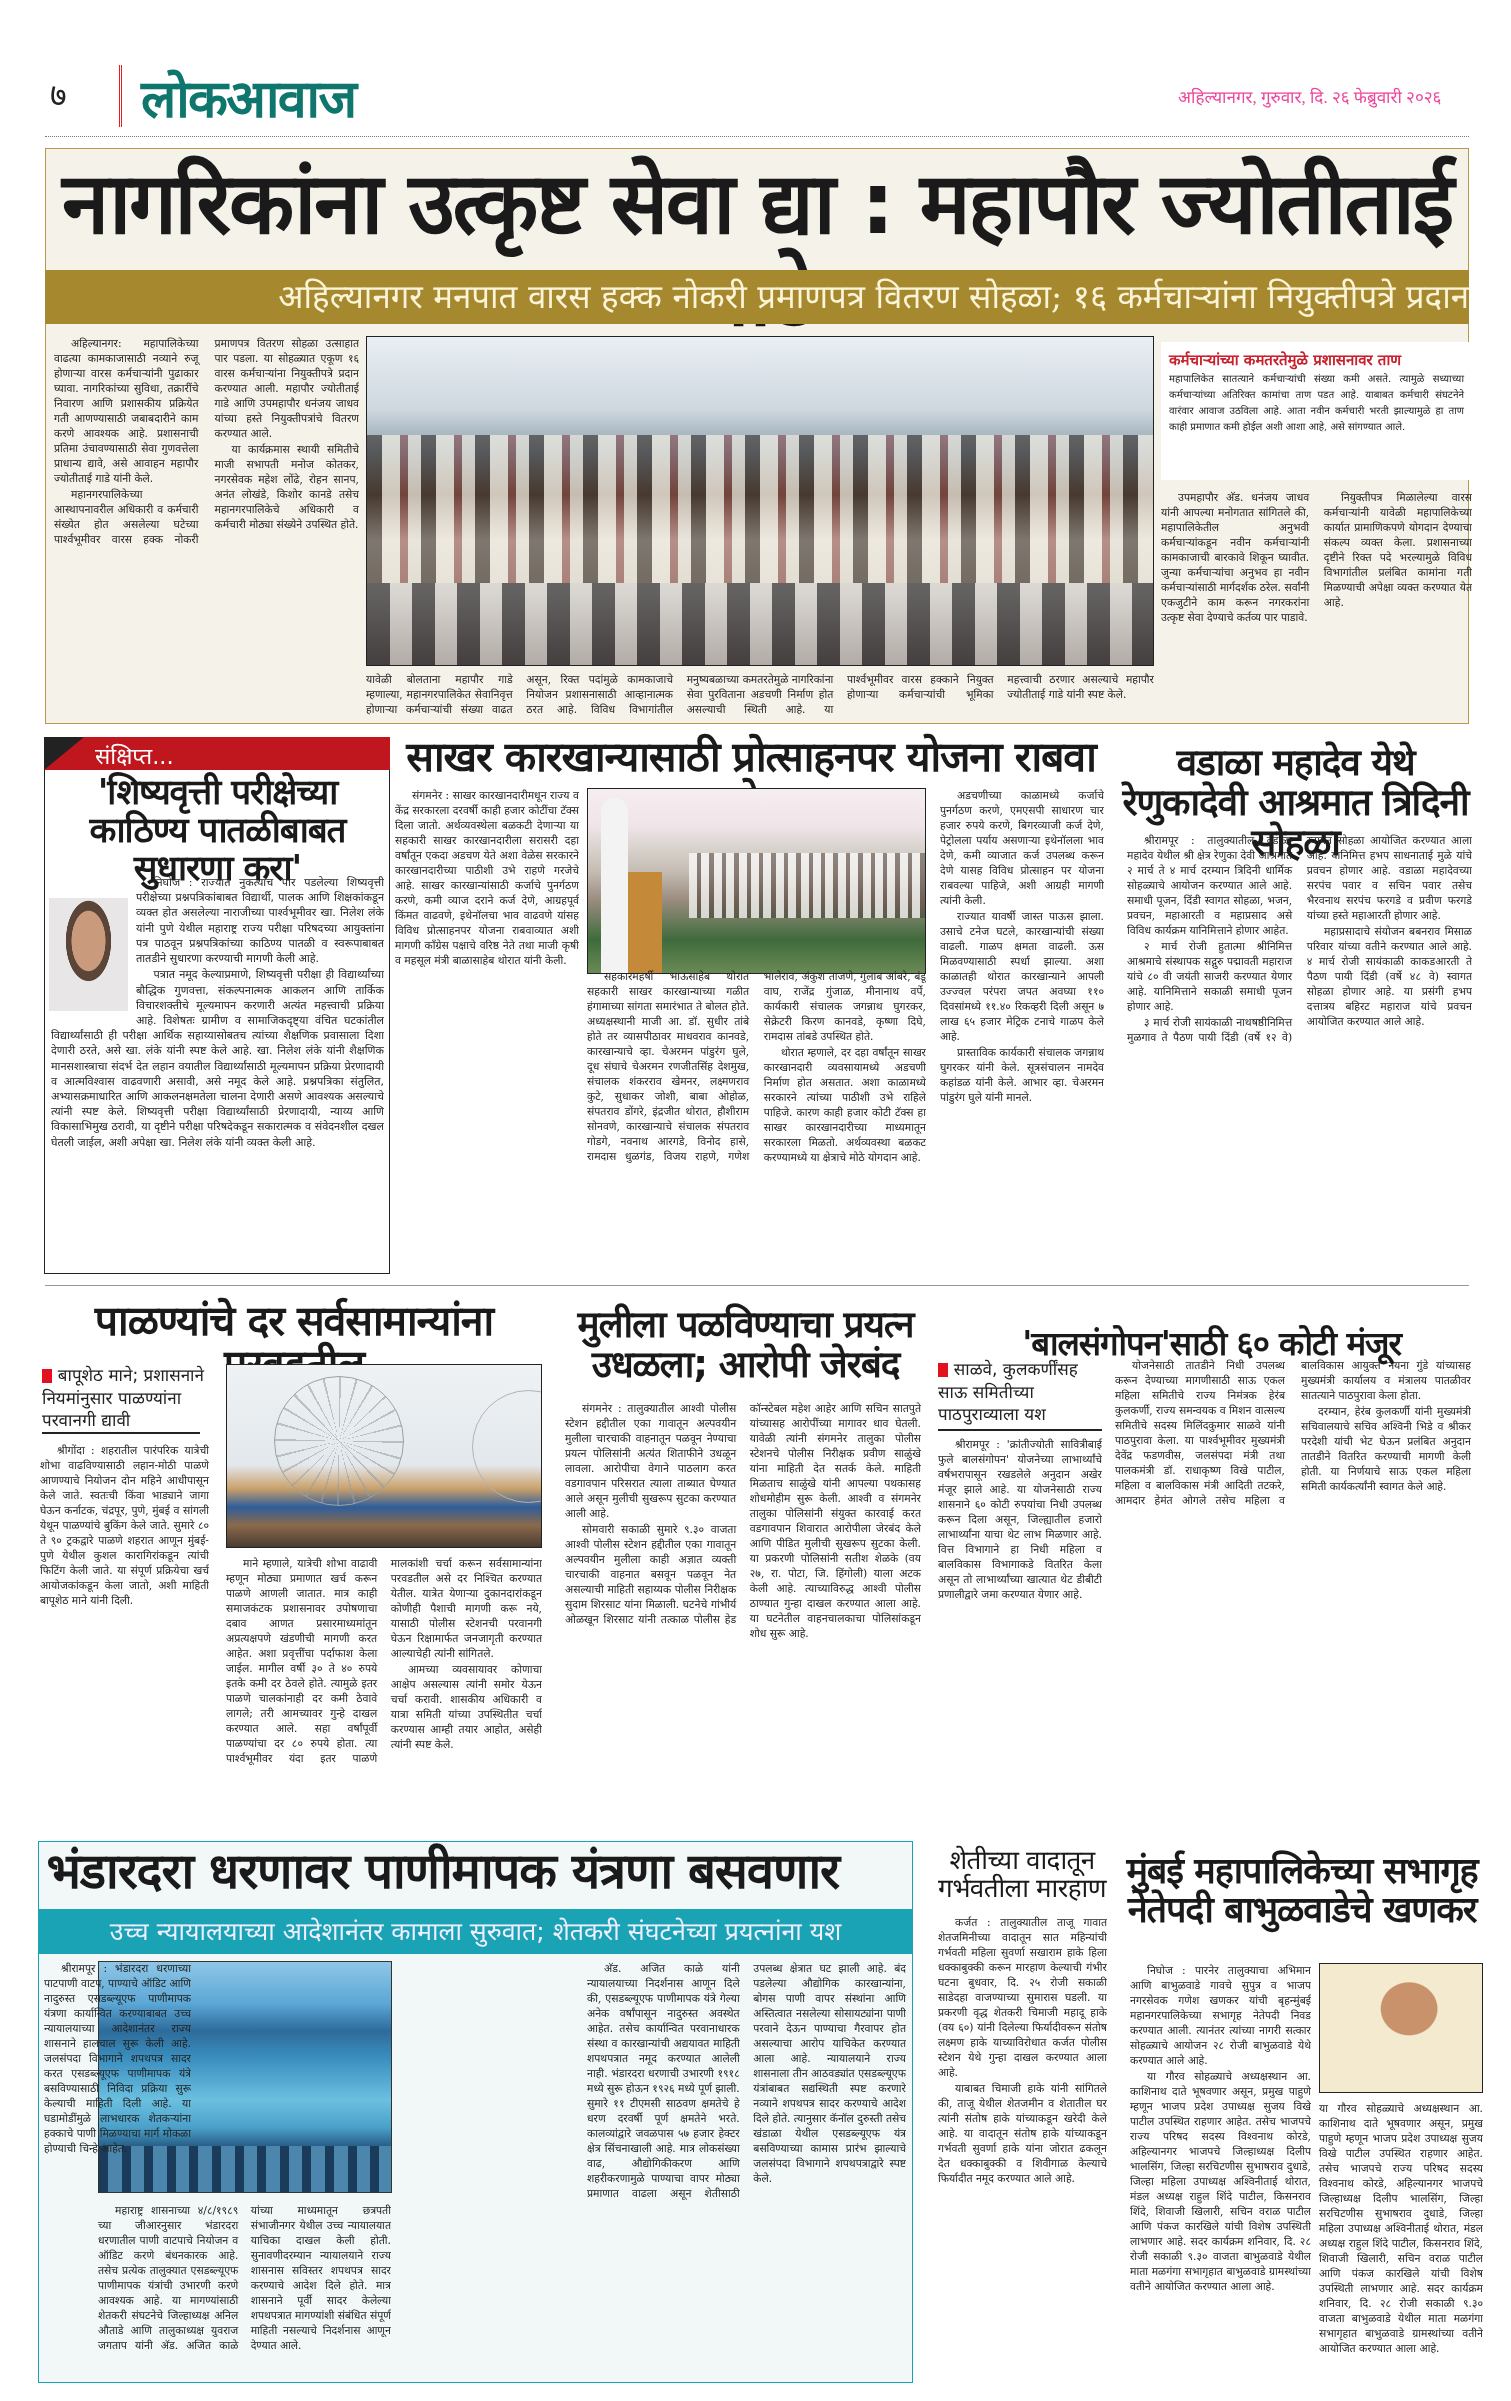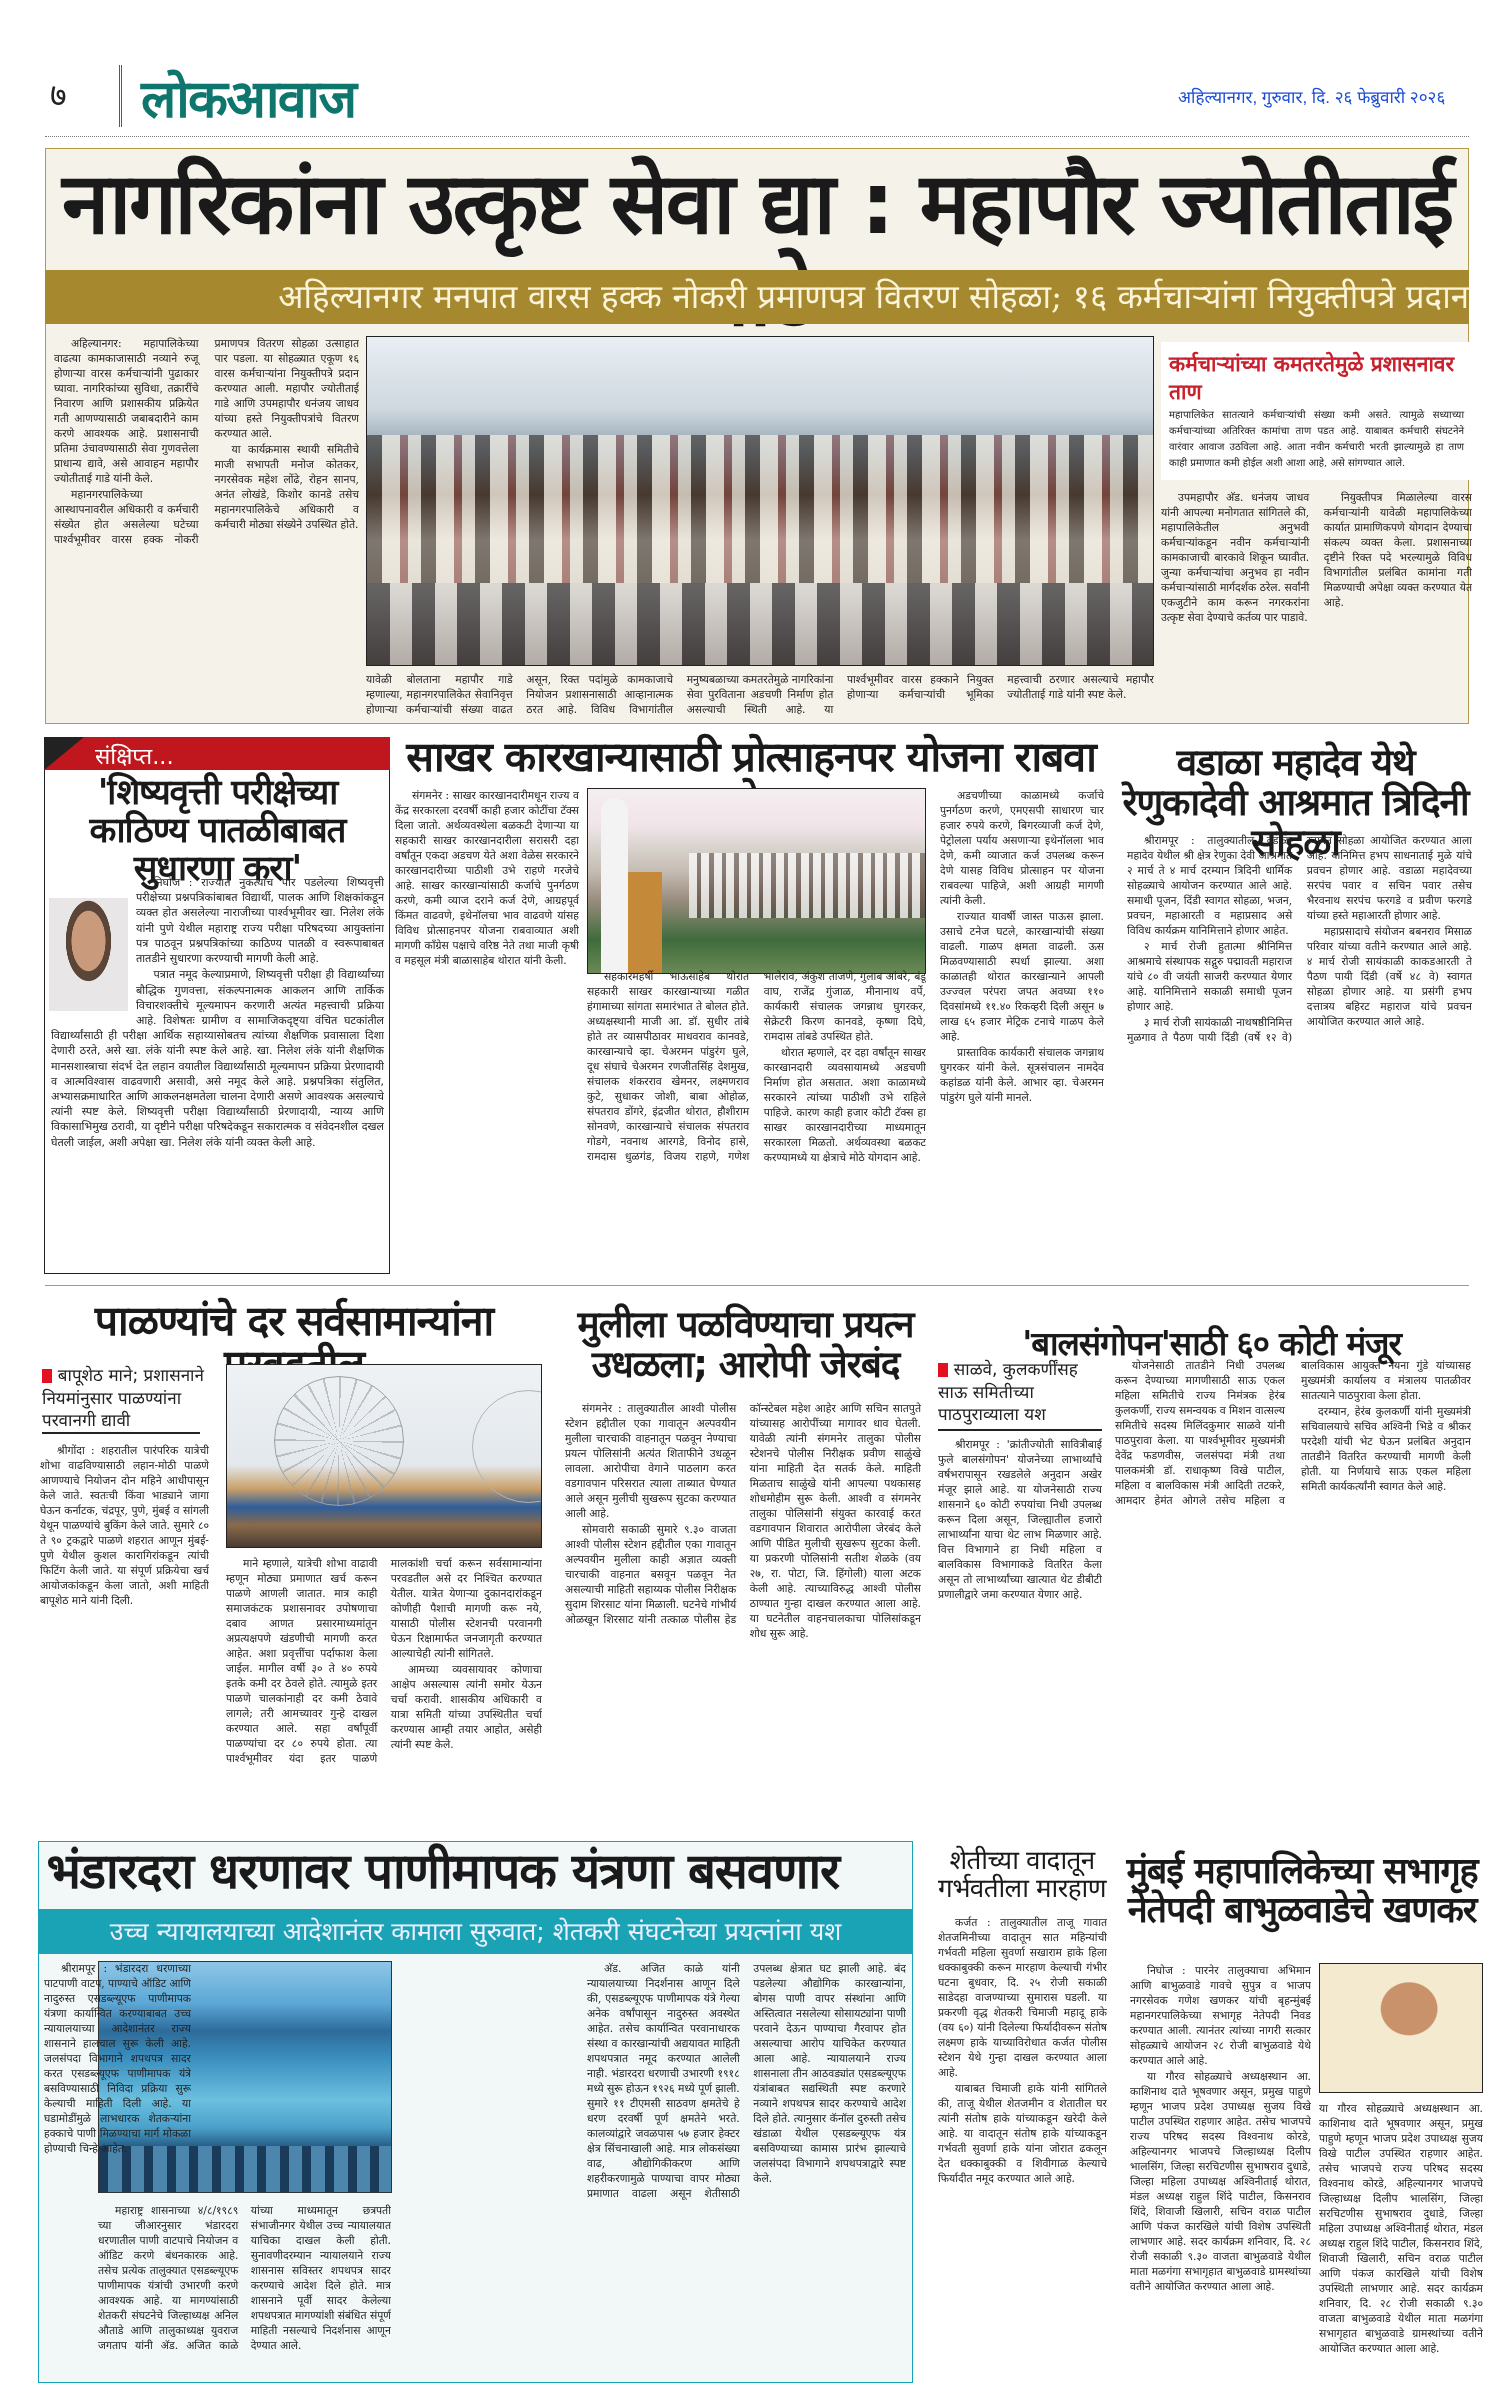--- a/index.html
+++ b/index.html
@@ -8,28 +8,28 @@
   .abs{position:absolute}
   .body-text{font-family:"DejaVu Serif","Liberation Serif",serif;font-size:10.7px;line-height:15px;text-align:justify;color:#222}
   .body-text p{text-indent:1.6em;margin-bottom:1.1px}
   .hl{font-family:"DejaVu Sans","Liberation Sans",sans-serif;font-weight:bold;color:#1a1a1a;letter-spacing:-0.6px;line-height:1.08;text-align:center}
   .photo{position:absolute;overflow:hidden;border:1.1px solid #222}
   .rule{position:absolute;background:#222}
   
   #pageno{left:50px;top:72px;font-size:32px;font-family:"DejaVu Serif",serif;color:#222}
   #mast-bar{left:119px;top:65px;width:3.4px;height:62px;border-left:1.1px solid #e31b23;border-right:1.1px solid #e31b23}
   #logo{left:141px;top:61px;font-size:52px;font-weight:bold;color:#0f766e;font-family:"DejaVu Sans",sans-serif;letter-spacing:-1.7px}
-  #dateline{left:1178px;top:85px;font-size:17px;color:#1d4ed8;font-family:Liberation Sans, sans-serif}
+  #dateline{left:1178px;top:85px;font-size:17px;color:#ec4899;font-family:Liberation Serif, serif}
   #top-rule{left:45px;top:136px;width:1424px;height:2.3px;border-top:1.1px dotted #777}
   
   #lead-box{left:45px;top:148px;width:1424px;height:576px;background:#f5f2ea;border:1.7px solid #b49a4a}
   #lead-hl{left:54px;top:158px;width:1406px;font-size:85px;letter-spacing:-2.3px}
   #lead-deck{left:45px;top:270px;width:1424px;height:54px;background:#a6892f;color:#fbf4d8;font-size:33px;text-align:right;line-height:54px;font-family:"DejaVu Serif",serif}
   #box-red{left:1161px;top:342px;width:311px;height:138px;background:#fff;padding:6.8px 8px}
-  #box-red h3{color:#c8202c;font-size:21px;font-family:"DejaVu Serif",serif;margin-bottom:2.3px}
+  #box-red h3{color:#c8202c;font-size:15px;font-family:"DejaVu Serif",serif;margin-bottom:2.3px}
   
   #sk-box{left:44px;top:737px;width:346px;height:537px;border:1.7px solid #222;background:#fff}
   #sk-tag{left:44px;top:737px;width:346px;height:33px;background:#c0161e;clip-path:polygon(6% 0,100% 0,100% 100%,0 100%,0 60%)}
   #sk-tag-corner{left:44px;top:737px;width:40px;height:33px;background:#222;clip-path:polygon(0 0,100% 0,0 100%)}
   #sk-tag-text{left:95px;top:740px;color:#fff;font-size:22.6px;font-weight:normal;font-family:"DejaVu Sans",sans-serif}
   
   #bhandardara-box{left:38px;top:1841px;width:875px;height:542px;border:1.7px solid #16a3b5;background:#f2f7f8}
   #bh-deck{left:38px;top:1909px;width:875px;height:45px;background:#1aa3b4;color:#eef;font-size:25px;line-height:45px;text-align:center;font-family:"DejaVu Sans",sans-serif}
   .sq{display:inline-block;width:10.2px;height:13.6px;background:#e3101f;margin-right:5.6px;vertical-align:-1.7px}
   .subhead{font-family:"DejaVu Sans",sans-serif;font-size:17px;line-height:22.6px;color:#222}

